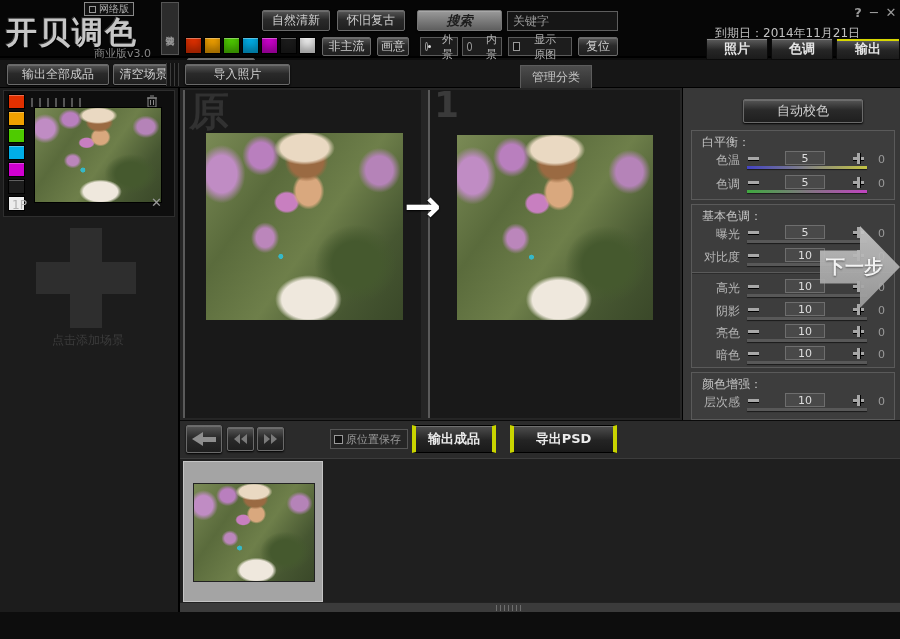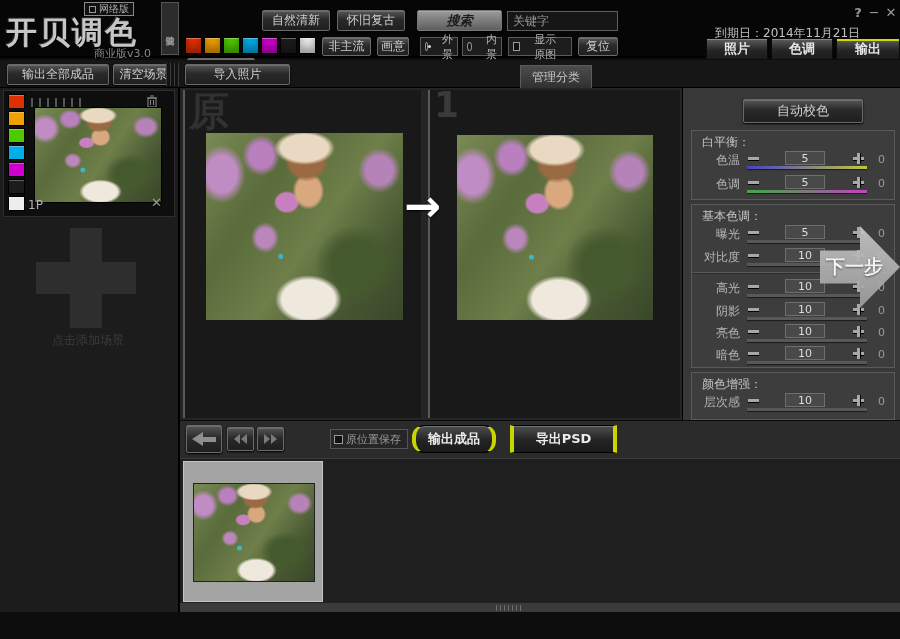--- a/index.html
+++ b/index.html
@@ -60,21 +60,21 @@
   #btn-manage { left:520px; top:65px; width:72px; height:23px; background:linear-gradient(180deg,#4c4c4c,#303030); border:1px solid #5c5c5c; border-bottom:none; color:#c6c6c6; font-size:12px; display:flex; align-items:center; justify-content:center; }
 
   
   #sidebar { left:0; top:88px; width:180px; height:524px; background:#1c1c1c; border-right:2px solid #000; }
   #scene-box { left:3px; top:2px; width:172px; height:127px; background:#0e0e0e; border:1px solid #2e2e2e; position:absolute; }
   .vswatch { left:4px; width:17px; height:15px; position:absolute; border:1px solid #000; box-shadow:inset 0 1px 0 rgba(255,255,255,.3); }
   #scene-ticks { left:27px; top:7px; width:52px; height:9px; position:absolute;
      background:repeating-linear-gradient(90deg,#555 0 2px,transparent 2px 8px); }
   #trash-icon { left:142px; top:4px; position:absolute; }
   #scene-thumb { left:30px; top:16px; width:128px; height:96px; position:absolute; border:1px solid #000; }
-  #scene-label { left:24px; top:107px; position:absolute; font-size:12px; color:#b2b2b2; }
+  #scene-label { left:8px; top:107px; position:absolute; font-size:12px; color:#b2b2b2; }
   #scene-close { left:147px; top:104px; position:absolute; font-size:13px; color:#9a9a9a; }
   #add-plus { left:36px; top:140px; width:100px; height:100px; position:absolute; }
   #add-plus::before { content:""; position:absolute; left:0; top:34px; width:100px; height:32px; background:#2e2e2e; }
   #add-plus::after { content:""; position:absolute; left:34px; top:0; width:32px; height:100px; background:#2e2e2e; }
   #add-label { left:0; top:244px; width:176px; position:absolute; text-align:center; font-size:12px; color:#3c3c3c; }
 
   
   #center { left:180px; top:88px; width:502px; height:332px; background:#252525; }
   .ipanel { top:2px; height:328px; background:#191919; border-left:2px solid #5a5a5a; position:absolute; }
   #panel-orig { left:3px; width:238px; }
@@ -120,21 +120,21 @@
   #btn-prev { left:47px; top:6px; width:27px; height:24px; position:absolute; gap:1px; }
   #btn-next { left:77px; top:6px; width:27px; height:24px; position:absolute; gap:1px; }
   .tri-l { width:0; height:0; border-top:5px solid transparent; border-bottom:5px solid transparent; border-right:6px solid #7a7a7a; }
   .tri-r { width:0; height:0; border-top:5px solid transparent; border-bottom:5px solid transparent; border-left:6px solid #7a7a7a; }
   #chk-saveplace { left:150px; top:8px; width:78px; height:20px; position:absolute; background:#262626; border:1px solid #555;
      display:flex; align-items:center; gap:3px; padding:0 3px; font-size:11px; color:#9a9a9a; }
   .ybtn { position:absolute; top:4px; height:28px; background:linear-gradient(180deg,#4e4e4e,#242424 55%,#1a1a1a);
      border-top:1px solid #000; border-bottom:1px solid #000; border-left:4px solid #c9d400; border-right:4px solid #c9d400;
      color:#ececec; font-size:13px; font-weight:bold; display:flex; align-items:center; justify-content:center;
      box-shadow:inset 0 1px 0 rgba(255,255,255,.2); }
-  #btn-output { left:232px; width:84px;border-radius:12px; }
+  #btn-output { left:232px; width:84px; }
   #btn-psd { left:330px; width:107px; }
   #btn-batch { left:550px; width:124px; }
 
   
   #thumbstrip { left:180px; top:458px; width:720px; height:144px; background:#1f1f1f; box-shadow:inset 0 1px 0 #3c3c3c; }
   #thumb-frame { left:3px; top:3px; width:140px; height:141px; position:absolute; background:#a4a4a4; border:1px solid #c4c4c4; }
   #thumb-photo { left:9px; top:21px; width:122px; height:99px; position:absolute; border:1px solid #222; }
   #hscroll { left:180px; top:602px; width:720px; height:10px; background:#3b3b3b; border-top:1px solid #222; }
   #hscroll-grip { left:316px; top:2px; width:26px; height:6px; position:absolute;
      background:repeating-linear-gradient(90deg,#6e6e6e 0 1px,transparent 1px 4px); }

